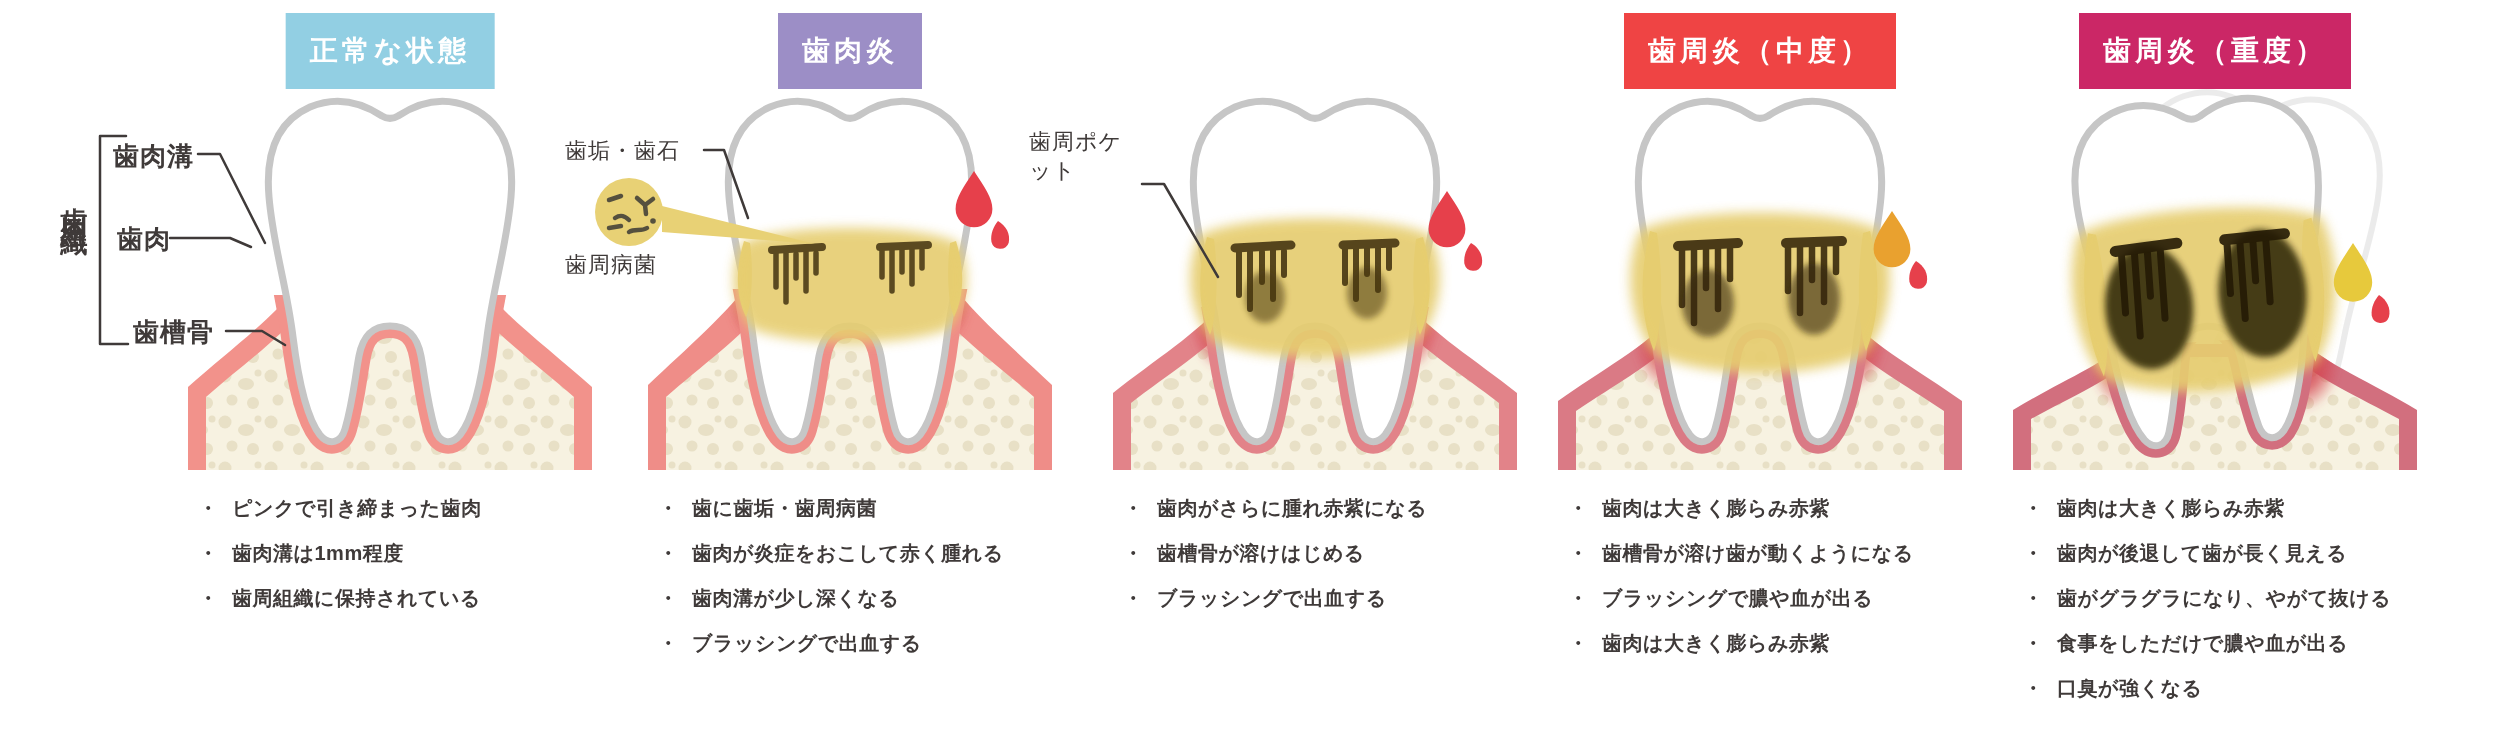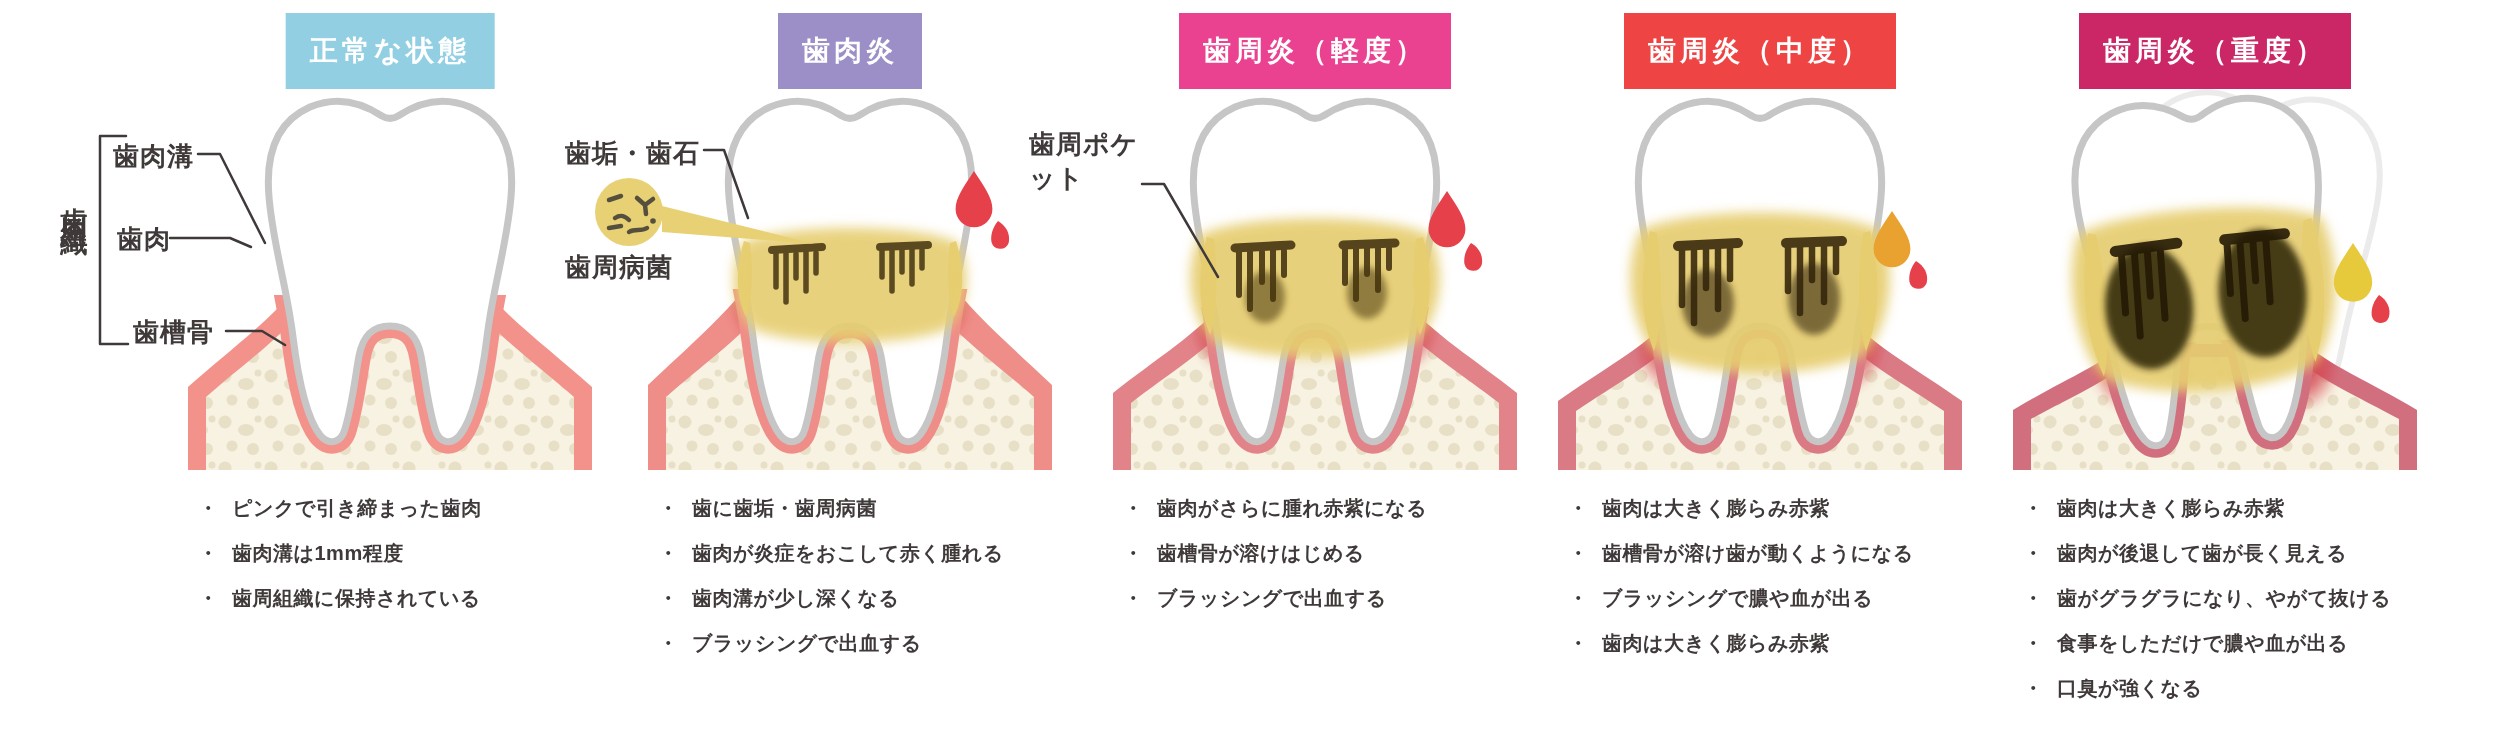--- a/index.html
+++ b/index.html
@@ -10,21 +10,21 @@
     color:#fff;font-size:28px;font-weight:700;letter-spacing:4px;
     padding:24px 24px;white-space:nowrap;line-height:1;}
   .tooth-svg{position:absolute;top:45px;left:0;width:440px;height:430px;}
   .bullets{position:absolute;top:497px;left:28px;width:420px;list-style:none;margin:0;padding:0;}
   .bullets li{position:relative;padding-left:34px;font-size:20px;font-weight:600;
     line-height:1.15;margin-bottom:22px;letter-spacing:0.5px;}
   .bullets li::before{content:"・";position:absolute;left:0;top:0;}
   .anat-label{position:absolute;font-size:26px;font-weight:600;letter-spacing:1px;white-space:nowrap;}
   .vert-label{position:absolute;left:56px;top:186px;height:140px;
     writing-mode:vertical-rl;font-size:27px;font-weight:600;letter-spacing:7px;}
-  .callout-label{position:absolute;font-size:26px;font-weight:700;letter-spacing:1px;}
+  .callout-label{position:absolute;font-size:22px;font-weight:400;letter-spacing:1px;}
   #pocket-label{width:116px;line-height:1.3;word-break:break-all;}
   #bacteria-circle{position:absolute;left:595px;top:178px;width:68px;height:68px;border-radius:50%;
     background:#E8D175;z-index:40;}
   #overlay{position:absolute;left:0;top:0;width:2494px;height:748px;pointer-events:none;z-index:50;}
 </style>
 </head>
 <body>
 
 <div id="canvas">
 
@@ -117,21 +117,20 @@
     </svg>
     <ul class="bullets">
       <li>歯に歯垢・歯周病菌</li>
       <li>歯肉が炎症をおこして赤く腫れる</li>
       <li>歯肉溝が少し深くなる</li>
       <li>ブラッシングで出血する</li>
     </ul>
   </div>
 
   <div class="stage" style="left:1095px;">
-    <div class="stage-header" style="background: rgb(234, 65, 144);">歯周炎（軽度）</div>
     <svg class="tooth-svg" viewBox="0 0 440 430">
       <defs>
           <clipPath id="gumC3">
             <path d="M18 425 L18 348 C58 316 106 286 127 258 C135 247 143 250 146 262 L294 262 C297 250 305 247 313 258 C334 286 382 316 422 348 L422 425 Z"></path>
           </clipPath>
       <clipPath id="rootC3">
             <rect x="0" y="262" width="440" height="168"></rect>
           </clipPath>
         </defs>
       <path d="M18 425 L18 348 C58 316 106 286 127 258 C135 247 143 250 146 262 L294 262 C297 250 305 247 313 258 C334 286 382 316 422 348 L422 425 Z" fill="#E28389"></path>

